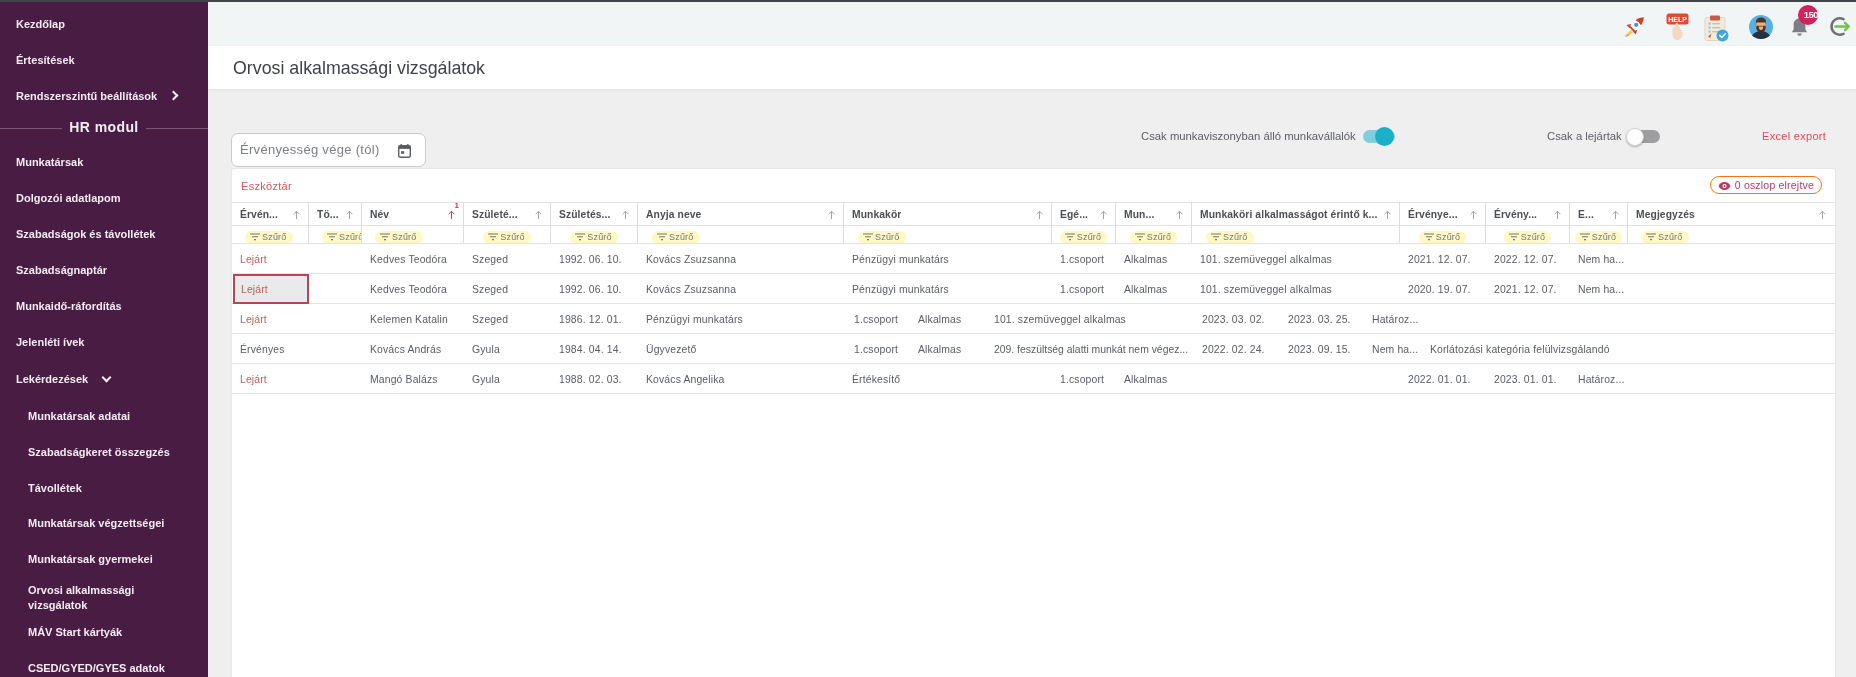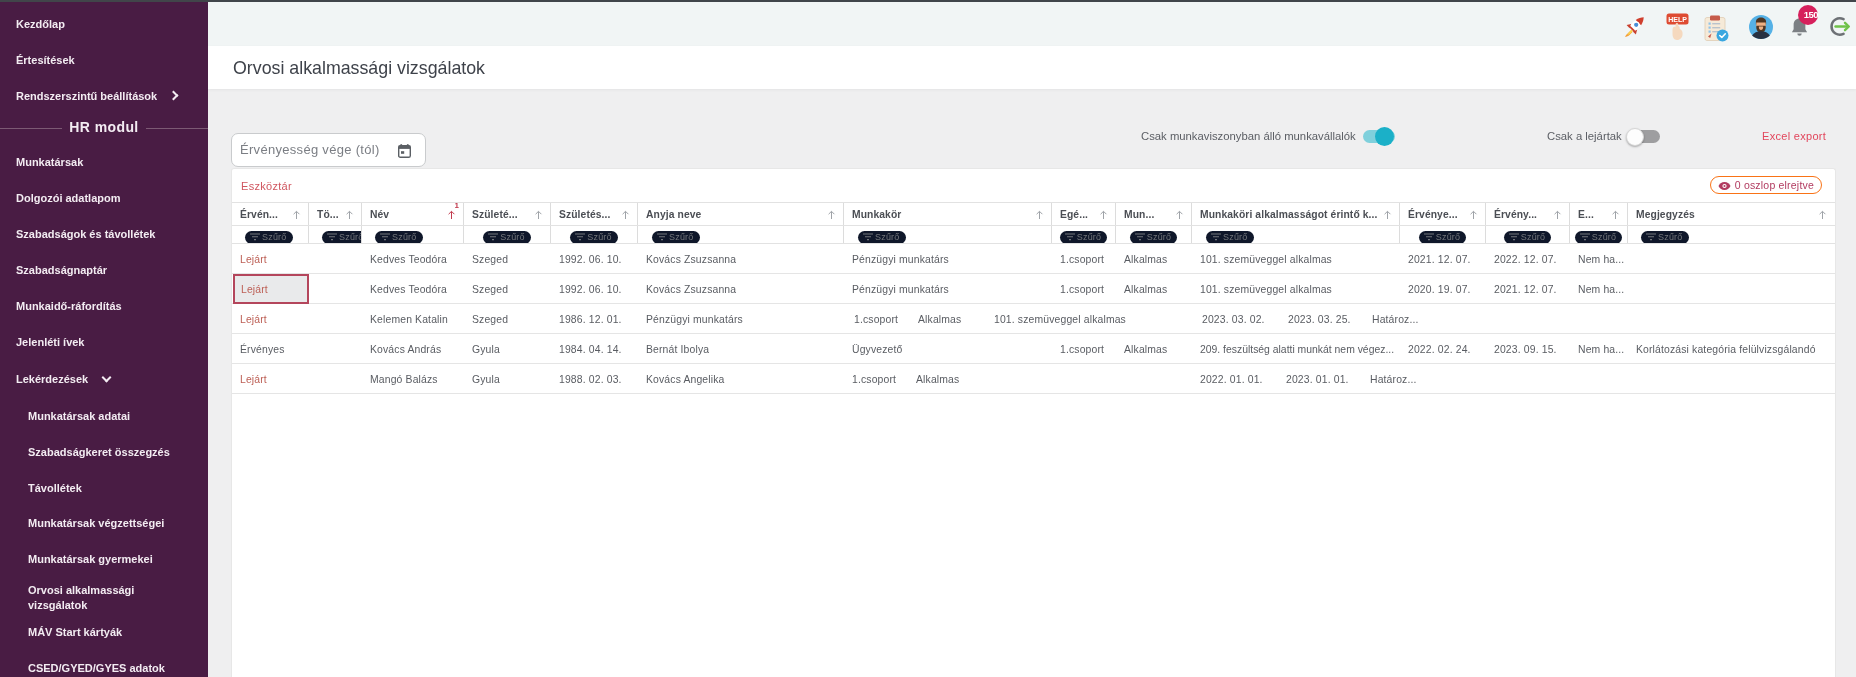--- a/index.html
+++ b/index.html
@@ -35,21 +35,21 @@
   .hidebtn svg { vertical-align:-2px; margin-right:4px; }
   
   .tbl { position:absolute; left:0px; top:33px; width:1603px; }
   .hrow { display:flex; border-top:1px solid #e2e2e2; border-bottom:1px solid #e2e2e2; height:24px; }
   .hcell { position:relative; border-right:1px solid #dcdcdc; font-size:10.3px; font-weight:700; color:#4b4e54; padding:6px 0 0 8px; white-space:nowrap; overflow:hidden; letter-spacing:.1px; }
   .hcell:last-child { border-right:none; }
   .sortar { position:absolute; right:7px; top:7px; }
   .frow { display:flex; height:18px; border-bottom:1px solid #e2e2e2; }
   .fcell { position:relative; border-right:1px solid #dcdcdc; overflow:hidden; white-space:nowrap; }
   .fcell:last-child { border-right:none; }
-  .pill { display:inline-block; margin:2px 0 0 13px; height:13px; line-height:13px; background:#0f172a; border-radius:7px; font-size:9px; color:#73767b; padding:0 6px 0 5px; letter-spacing:.2px; }
+  .pill { display:inline-block; margin:2px 0 0 13px; height:13px; line-height:13px; background:#fef9c3; border-radius:7px; font-size:9px; color:#73767b; padding:0 6px 0 5px; letter-spacing:.2px; }
   .pill svg { vertical-align:-1px; margin-right:2px; }
   .drow { display:flex; height:30px; border-bottom:1px solid #e5e5e5; }
   .dcell { padding:10px 0 0 8px; font-size:10.4px; color:#595c62; white-space:nowrap; overflow:hidden; letter-spacing:.15px; }
   .red { color:#bd6056; }
   .c1{width:77px}.c2{width:53px}.c3{width:102px}.c4{width:87px}.c5{width:87px}.c6{width:206px}.c7{width:208px}.c8{width:64px}.c9{width:76px}.c10{width:208px}.c11{width:86px}.c12{width:84px}.c13{width:58px}.c14{width:206px}
   .selcell { position:absolute; left:1px; top:105px; width:76px; height:30px; background:#e9eaeb; border:2px solid #b4465c; }
 </style>
 </head>
 <body>
 <div class="topline"></div>
@@ -300,37 +300,37 @@
           <div class="dcell c12">2023. 03. 25.</div>
           <div class="dcell c13">Határoz...</div>
           <div class="dcell c14"></div>
       </div>
       <div class="drow">
         <div class="dcell c1">Érvényes</div>
           <div class="dcell c2"></div>
           <div class="dcell c3">Kovács András</div>
           <div class="dcell c4">Gyula</div>
           <div class="dcell c5">1984. 04. 14.</div>
-          <div class="dcell c6">Bernát Ibolya</div>
           <div class="dcell c7">Ügyvezető</div>
           <div class="dcell c8">1.csoport</div>
           <div class="dcell c9">Alkalmas</div>
           <div class="dcell c10" style="letter-spacing:0">209. feszültség alatti munkát nem végez...</div>
           <div class="dcell c11">2022. 02. 24.</div>
           <div class="dcell c12">2023. 09. 15.</div>
           <div class="dcell c13">Nem ha...</div>
           <div class="dcell c14">Korlátozási kategória felülvizsgálandó</div>
       </div>
       <div class="drow">
         <div class="dcell c1 red">Lejárt</div>
           <div class="dcell c2"></div>
           <div class="dcell c3">Mangó Balázs</div>
           <div class="dcell c4">Gyula</div>
           <div class="dcell c5">1988. 02. 03.</div>
           <div class="dcell c6">Kovács Angelika</div>
+          <div class="dcell c7">Értékesítő</div>
           <div class="dcell c8">1.csoport</div>
           <div class="dcell c9">Alkalmas</div>
           <div class="dcell c10"></div>
           <div class="dcell c11">2022. 01. 01.</div>
           <div class="dcell c12">2023. 01. 01.</div>
           <div class="dcell c13">Határoz...</div>
           <div class="dcell c14"></div>
       </div>
     </div>
     <div class="selcell">

